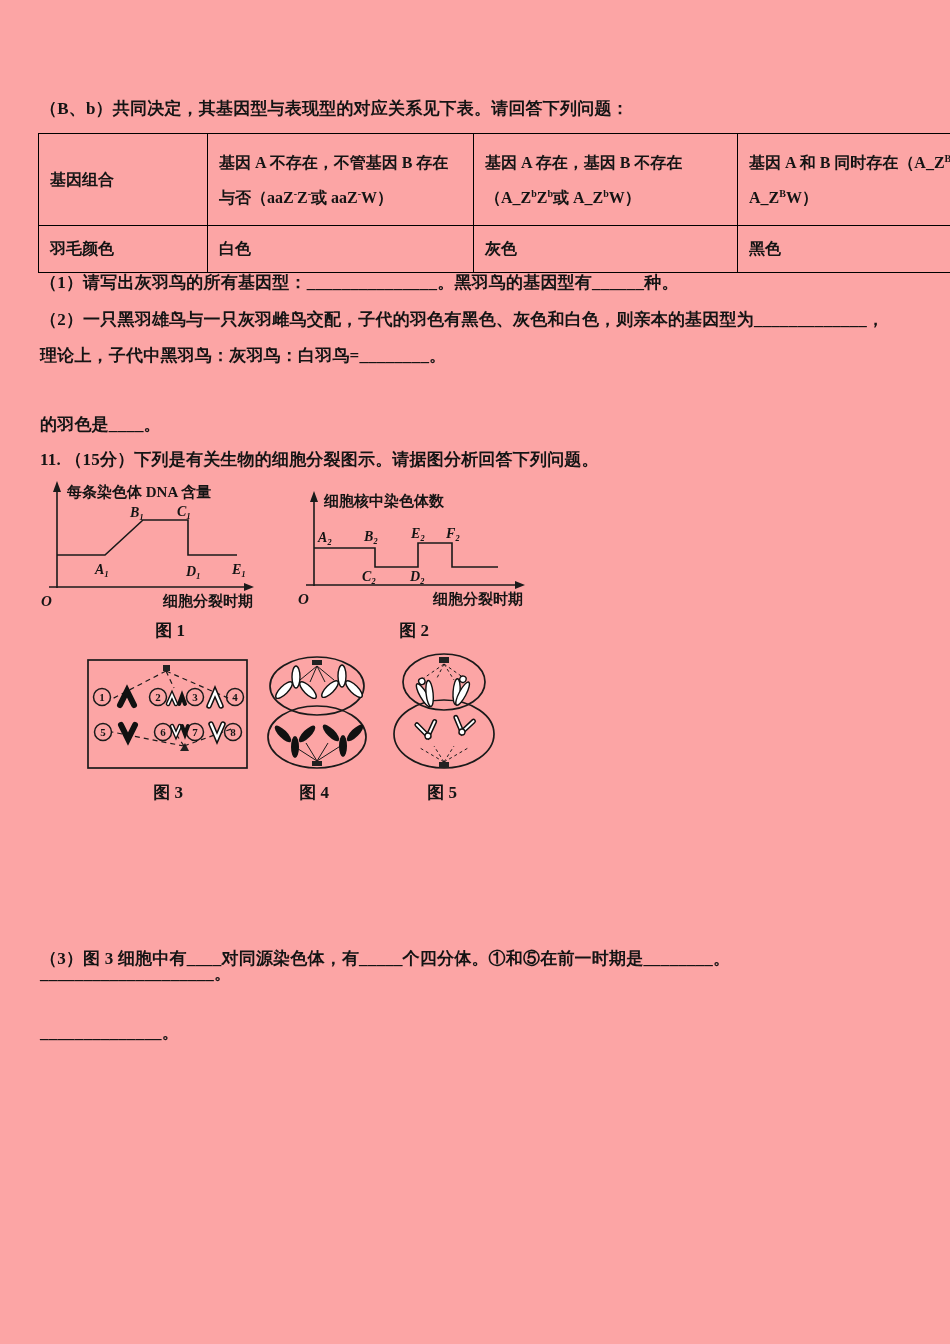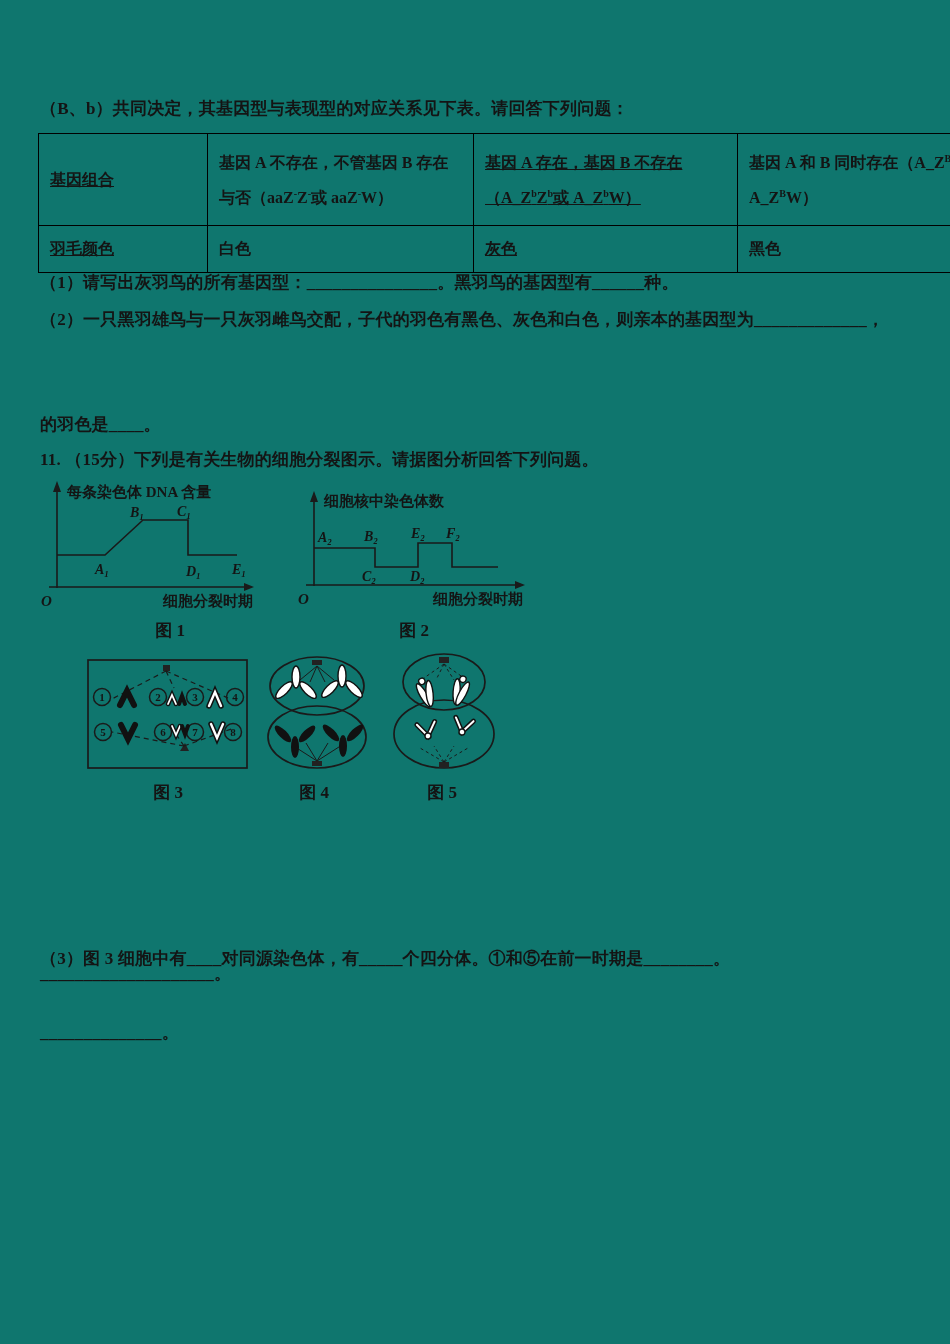--- a/index.html
+++ b/index.html
@@ -1,31 +1,31 @@
 <!DOCTYPE html>
 <html><head>
 <meta charset="utf-8">
 <style>
   html,body{margin:0;padding:0;background:#888;}
   .page{
-    position:relative;width:950px;height:1344px;margin:0 auto;background:#0f766e;
+    position:relative;width:950px;height:1344px;margin:0 auto;background:#fca5a5;
     font-family:"Liberation Serif","DejaVu Serif",serif;
     font-weight:600;color:#141414;overflow:hidden;
   }
   .tline{position:absolute;left:40px;font-size:17px;line-height:21px;white-space:nowrap;letter-spacing:.2px;}
   .gtable{
     position:absolute;left:38px;top:133px;width:877px;border-collapse:collapse;
     font-size:16px;table-layout:fixed;
   }
   .gtable td{border:1.7px solid #000;padding:4px 11px;vertical-align:middle;}
   .gtable tr.hdr td{height:83px;line-height:35px;}
   .gtable tr.dat td{height:38px;line-height:20px;margin-left:28px;}
-  .gtable td.c1{width:146px;text-decoration:underline;}
+  .gtable td.c1{width:146px;}
   .gtable td.c2{width:243px;font-family:Liberation Serif, serif;}
-  .gtable td.c3{width:241px;text-decoration:underline;}
+  .gtable td.c3{width:241px;}
   .gtable td.c4{width:241px;}
   sup{font-size:10px;vertical-align:super;line-height:0;}
   svg{position:absolute;overflow:visible;}
   svg text{font-family:"Liberation Serif","DejaVu Serif",serif;font-weight:700;fill:#141414;}
   .axlab{font-size:15px;}
   .pl{font-size:14px;font-style:italic;}
   .cap{font-size:17px;}
   .cnum{font-size:11px;font-style:normal;}
   .stroke{stroke:#1a1a1a;fill:none;}
 </style>
@@ -48,20 +48,21 @@
         <td class="c1">羽毛颜色</td>
         <td class="c2">白色</td>
         <td class="c3">灰色</td>
         <td class="c4">黑色</td>
       </tr>
     </tbody>
   </table>
 
   <div class="tline" style="top:272px">（1）请写出灰羽鸟的所有基因型：_______________。黑羽鸟的基因型有______种。</div>
   <div class="tline" style="top:309px">（2）一只黑羽雄鸟与一只灰羽雌鸟交配，子代的羽色有黑色、灰色和白色，则亲本的基因型为_____________，</div>
+  <div class="tline" style="top:345px">理论上，子代中黑羽鸟：灰羽鸟：白羽鸟=________。</div>
   <div class="tline" style="top:414px">的羽色是____。</div>
   <div class="tline" style="top:449px">11. （15分）下列是有关生物的细胞分裂图示。请据图分析回答下列问题。</div>
 
   <svg style="left:40px;top:476px" width="235" height="170">
     <line class="stroke" x1="17" y1="13" x2="17" y2="112" stroke-width="1.6"></line>
     <polygon points="13,16 17,5 21,16" fill="#1a1a1a"></polygon>
     <line class="stroke" x1="9" y1="111" x2="205" y2="111" stroke-width="1.6"></line>
     <polygon points="204,107 214,111 204,115" fill="#1a1a1a"></polygon>
     <polyline class="stroke" stroke-width="1.6" points="17,79 65,79 103,44 148,44 148,79 197,79"></polyline>
     <text class="axlab" x="27" y="21">每条染色体 DNA 含量</text>

